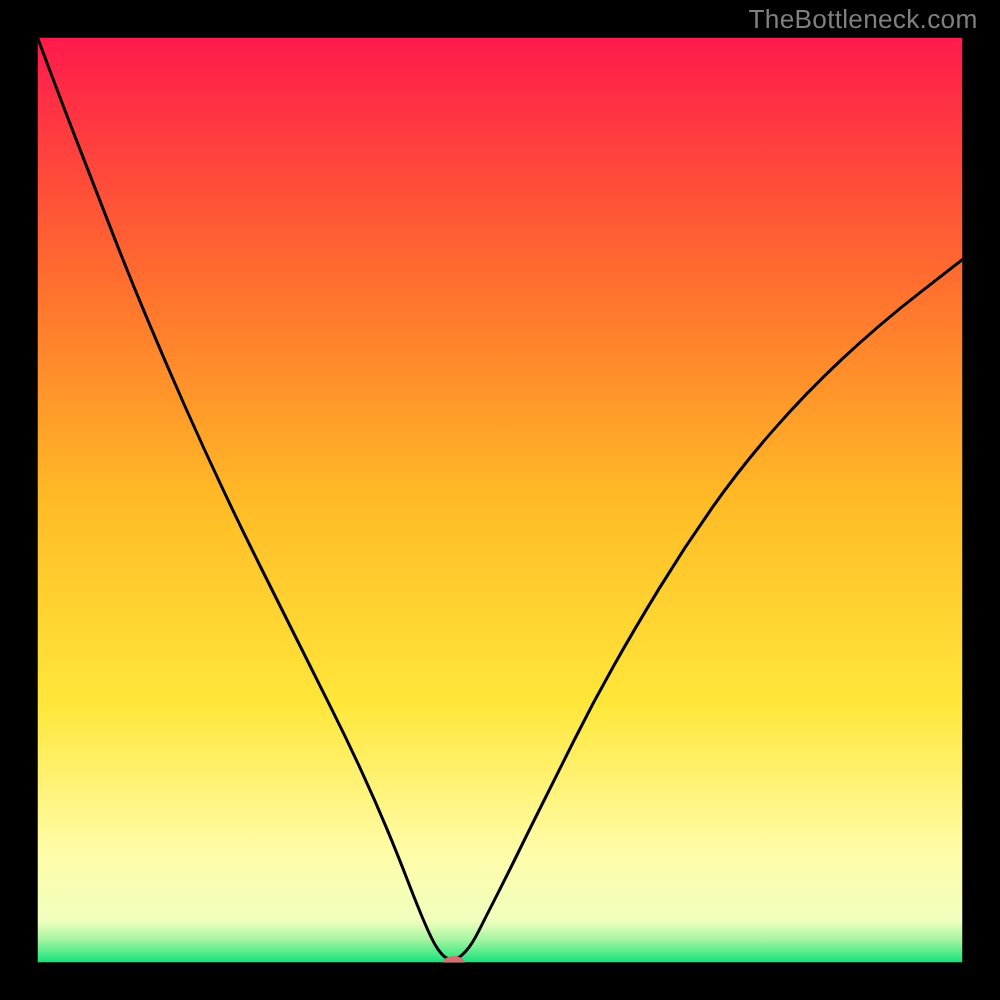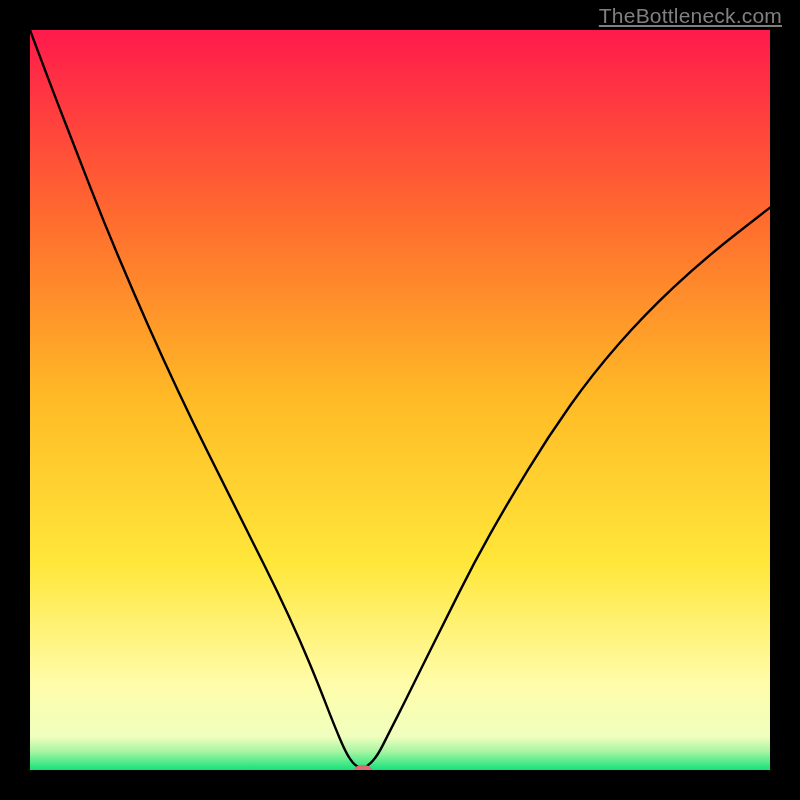--- a/index.html
+++ b/index.html
@@ -19,21 +19,20 @@
   }
   .watermark {
     position: absolute;
     top: 4px;
     right: 18px;
     color: #808080;
     font-size: 21px;
     letter-spacing: 0.2px;
     font-family: Arial, Helvetica, sans-serif;
     user-select: none;
-    text-decoration: underline;
   }
   svg.plot {
     position: absolute;
     left: 30px;
     top: 30px;
     width: 740px;
     height: 740px;
     display: block;
   }
   .curve {

